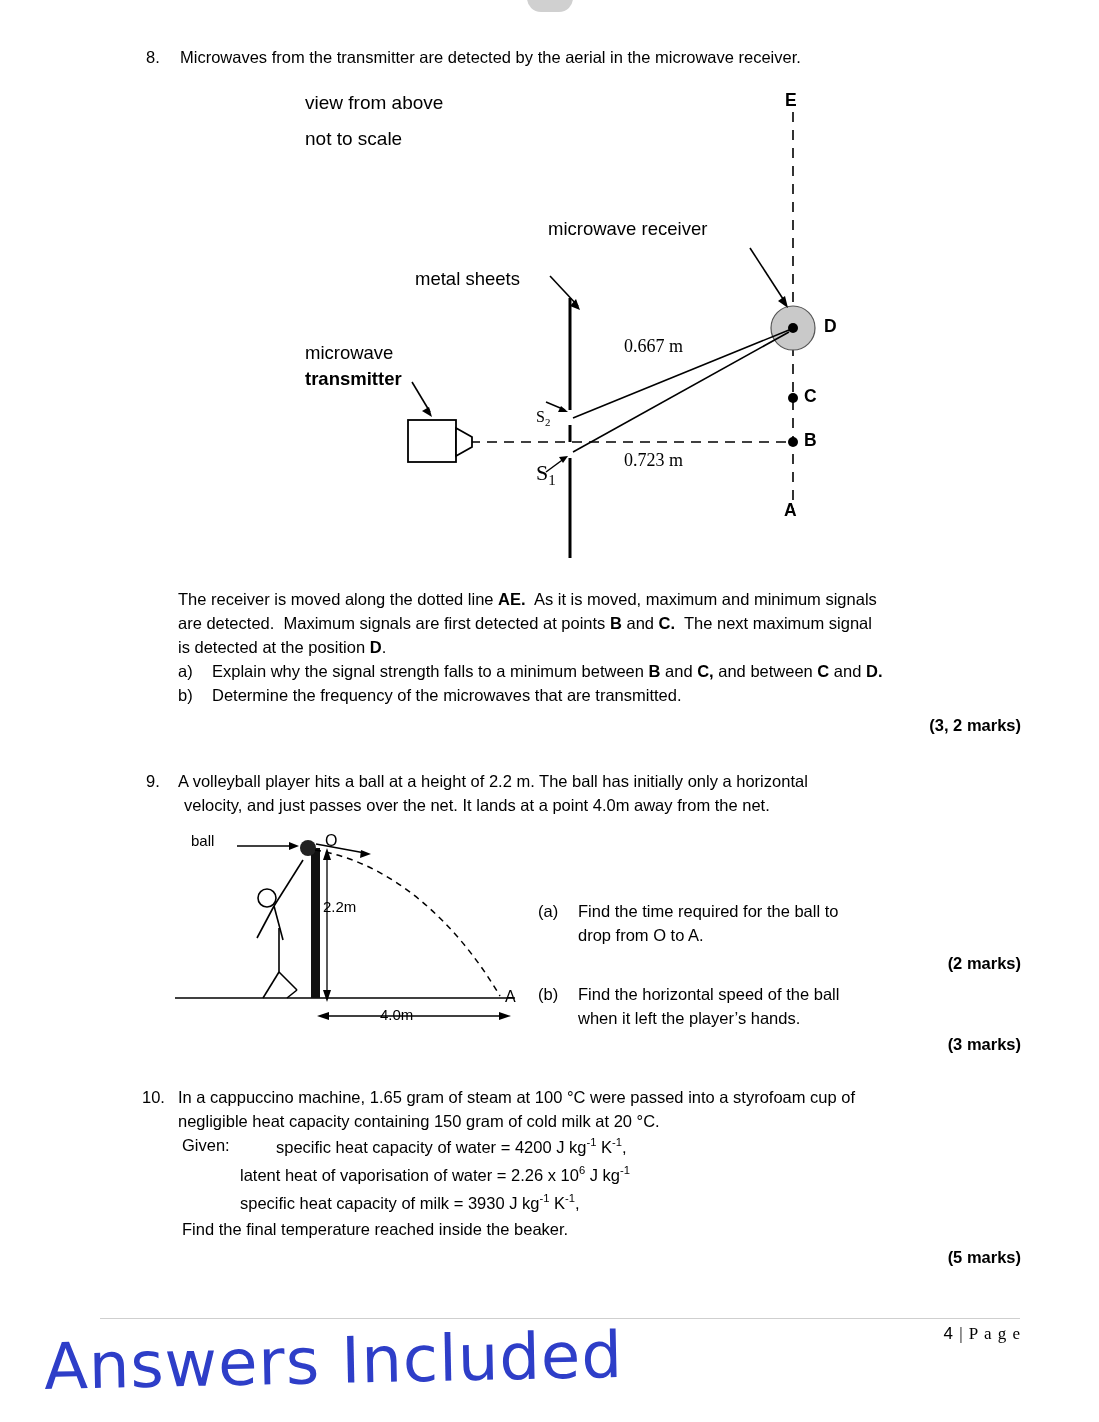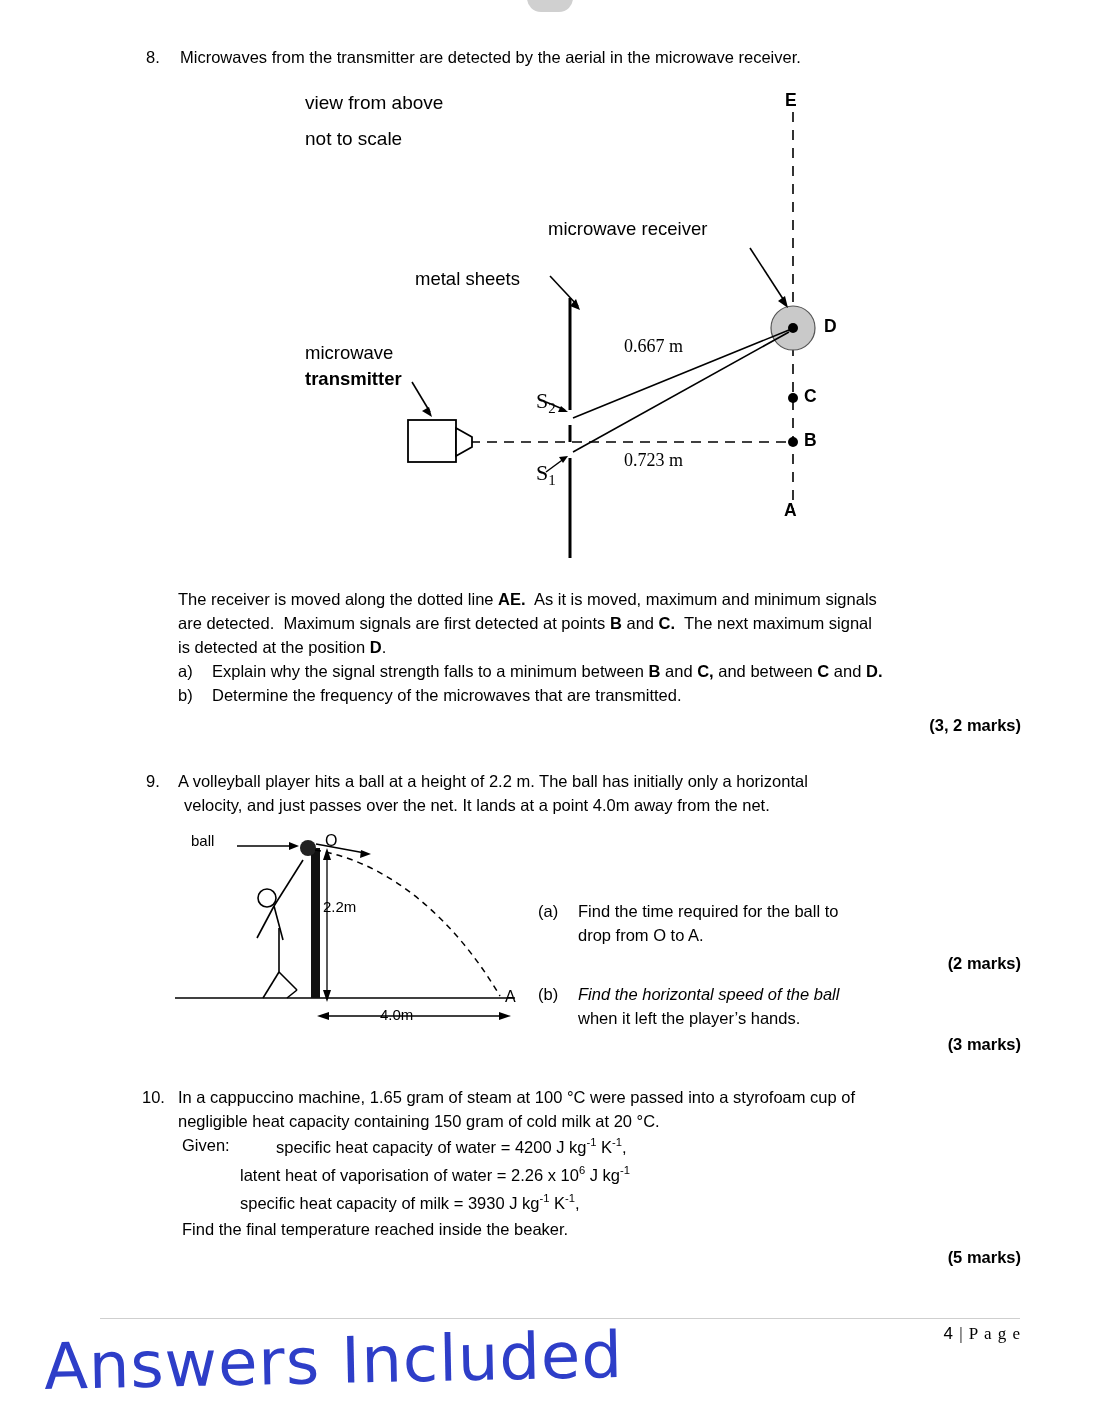--- a/index.html
+++ b/index.html
@@ -165,21 +165,21 @@
 
     <div class="dlabel" style="left:155px; top:12px; font-size:19px;">view from above</div>
     <div class="dlabel" style="left:155px; top:48px; font-size:19px;">not to scale</div>
 
     <div class="dlabel" style="left:398px; top:138px; font-size:18.5px;">microwave receiver</div>
     <div class="dlabel" style="left:265px; top:188px; font-size:18.5px;">metal sheets</div>
 
     <div class="dlabel" style="left:155px; top:262px; font-size:18.5px;">microwave</div>
     <div class="dlabel" style="left:155px; top:288px; font-size:18.5px;font-weight:bold;">transmitter</div>
 
-    <div class="dlabel serif" style="left:386px; top:308px; font-size:22px;"><span>S</span><sub>2</sub></div>
+    <div class="dlabel serif" style="left:386px; top:328px; font-size:16px;"><span>S</span><sub>2</sub></div>
     <div class="dlabel serif" style="left:386px; top:380px; font-size:22px;"><span>S</span><sub>1</sub></div>
 
     <div class="dlabel serif" style="left:474px; top:256px;">0.667 m</div>
     <div class="dlabel serif" style="left:474px; top:370px;">0.723 m</div>
 
     <div class="dlabel bold" style="left:635px; top:10px;">E</div>
     <div class="dlabel bold" style="left:674px; top:236px;">D</div>
     <div class="dlabel bold" style="left:654px; top:306px;">C</div>
     <div class="dlabel bold" style="left:654px; top:350px;">B</div>
     <div class="dlabel bold" style="left:634px; top:420px;">A</div>
@@ -250,21 +250,21 @@
     <div class="q9label" style="left:330px; top:168px; font-size:16px;">A</div>
     <div class="q9label" style="left:205px; top:186px;">4.0m</div>
   </div>
 
   <div class="q-body" style="left:538px; top:900px;">(a)</div>
   <div class="q-body" style="left:578px; top:924px; width:400px;">drop from O to A.</div>
   <div class="q-body" style="left:578px; top:900px; width:400px;">Find the time required for the ball to</div>
   <div class="marks" style="right:78px; top:954px;">(2 marks)</div>
 
   <div class="q-body" style="left:538px; top:983px;">(b)</div>
-  <div class="q-body" style="left:578px; top:983px; width:400px;font-style:italic;">Find the horizontal speed of the ball</div>
+  <div class="q-body" style="left:578px; top:983px; width:400px;">Find the horizontal speed of the ball</div>
   <div class="q-body" style="left:578px; top:1007px; width:400px;">when it left the player’s hands.</div>
   <div class="marks" style="right:78px; top:1035px;text-align:center;">(3 marks)</div>
 
   <div class="q-num" style="left:142px; top:1086px;">10.</div>
   <div class="q-body" style="left:178px; top:1086px; width:850px;">In a cappuccino machine, 1.65 gram of steam at 100 °C were passed into a styrofoam cup of</div>
   <div class="q-body" style="left:178px; top:1110px; width:850px;">negligible heat capacity containing  150 gram of cold milk at 20 °C.</div>
 
   <div class="q-body" style="left:182px; top:1134px;">Given:</div>
   <div class="q-body" style="left:252px; top:1134px; width:700px;margin-left:24px;"><span>specific heat capacity of water = 4200 J kg</span><sup>-1</sup><span> K</span><sup>-1</sup><span>,</span></div>
   <div class="q-body" style="left:240px; top:1162px; width:700px;"><span>latent heat of vaporisation of water = 2.26 x 10</span><sup>6</sup><span> J kg</span><sup>-1</sup></div>

